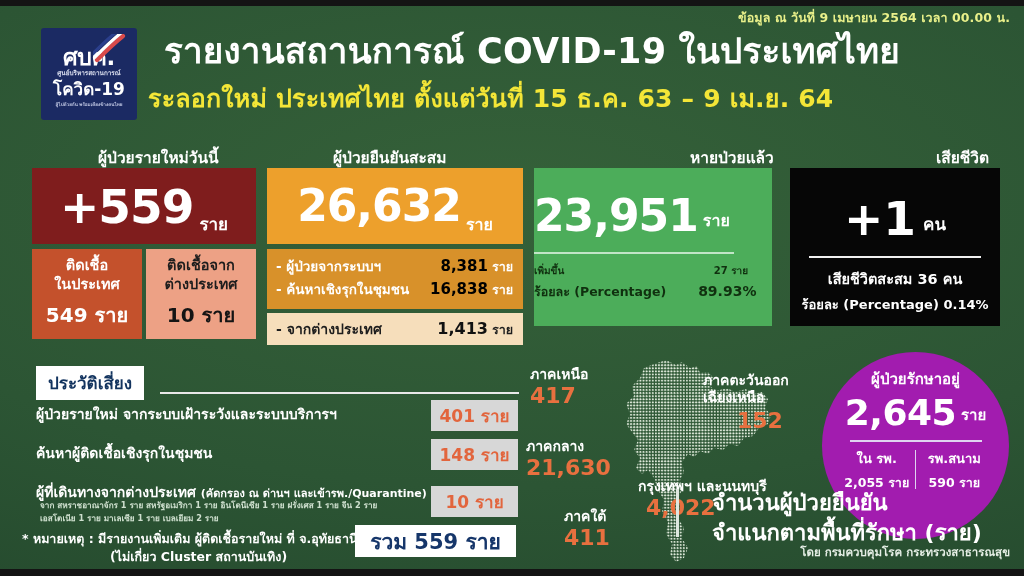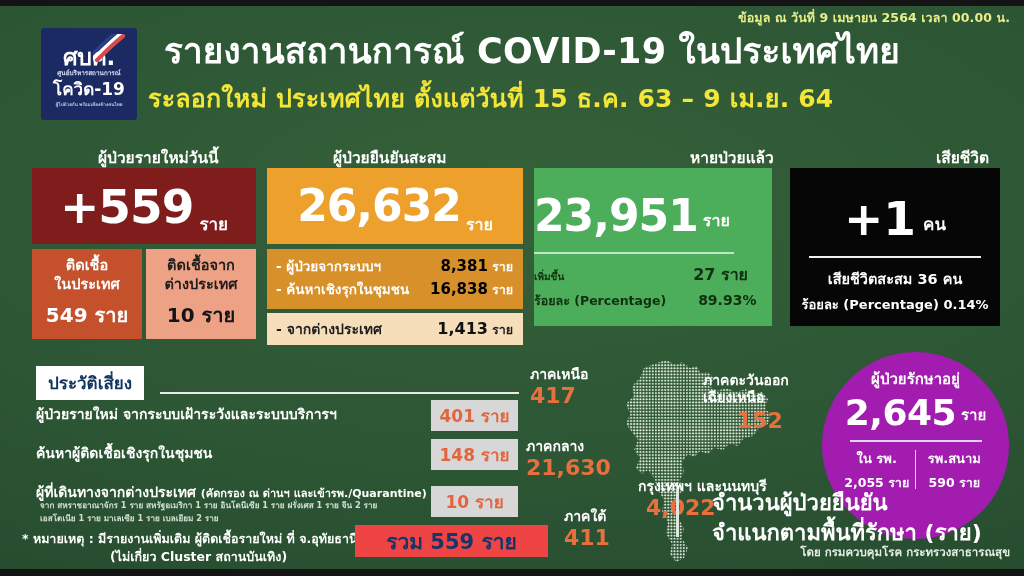--- a/index.html
+++ b/index.html
@@ -102,21 +102,21 @@
     left:534px;top:168px;width:238px;height:158px;background:#4cad5a;
     display:flex;flex-direction:column;align-items:flex-start;
   }
   .p-rec .row1{display:flex;align-items:flex-end;justify-content:center;height:84px;}
   .p-rec .big{color:#fff;font-size:44px;font-weight:800;line-height:1;letter-spacing:-1px;margin-bottom:14px;}
   .p-rec .unit{color:#fff;font-size:16px;font-weight:700;margin-left:5px;margin-bottom:19px;}
   .p-rec .hr{width:200px;height:2px;background:#d6efda;opacity:.85;}
   .p-rec .sub{width:214px;margin-top:9px;}
   .p-rec .kv{color:#0f2a14;justify-content:space-between;}
   .p-rec .kv .k{color:#10300f;font-size:10px;font-weight:800;flex:none;}
-  .p-rec .kv .v{color:#10300f;font-size:16px;font-weight:800;}
+  .p-rec .kv .v{color:#10300f;font-size:10px;font-weight:800;}
   .p-rec .kv2{margin-top:3px;}
   .p-rec .kv2 .k{font-size:12.5px;font-weight:800;}
   .p-rec .kv2 .v{font-size:14px;}
 
   
   .p-dead{
     left:790px;top:168px;width:210px;height:158px;background:#060606;
     display:flex;flex-direction:column;align-items:center;
   }
   .p-dead .row1{display:flex;align-items:flex-end;justify-content:center;height:88px;}
@@ -137,21 +137,21 @@
   .risk-val{
     position:absolute;background:#d7d7d7;color:#e2653d;
     font-size:17px;font-weight:800;padding:2px 0;text-align:center;width:87px;
   }
   .note-small{
     position:absolute;color:#cfe0cf;font-size:8.2px;font-weight:700;line-height:1.45;white-space:nowrap;
   }
   .paren{font-size:11px;font-weight:700;}
   .footnote{position:absolute;color:#fff;font-size:12.5px;font-weight:600;line-height:1.35;}
   .total-box{
-    position:absolute;left:355px;top:525px;width:193px;height:32px;background:#ef4444;
+    position:absolute;left:355px;top:525px;width:161px;height:32px;background:#ffffff;
     display:flex;align-items:center;justify-content:center;
     color:#16366a;font-size:21px;font-weight:800;
   }
 
   
   .map-wrap{position:absolute;left:596px;top:358px;width:200px;height:208px;}
   .map-wrap svg{width:100%;height:100%;display:block;}
   .reg{position:absolute;white-space:nowrap;}
   .reg .rl{color:#ffffff;font-size:14px;font-weight:800;line-height:1.2;}
   .reg .rn{color:#e8703f;font-size:22px;font-weight:800;line-height:1.15;}

